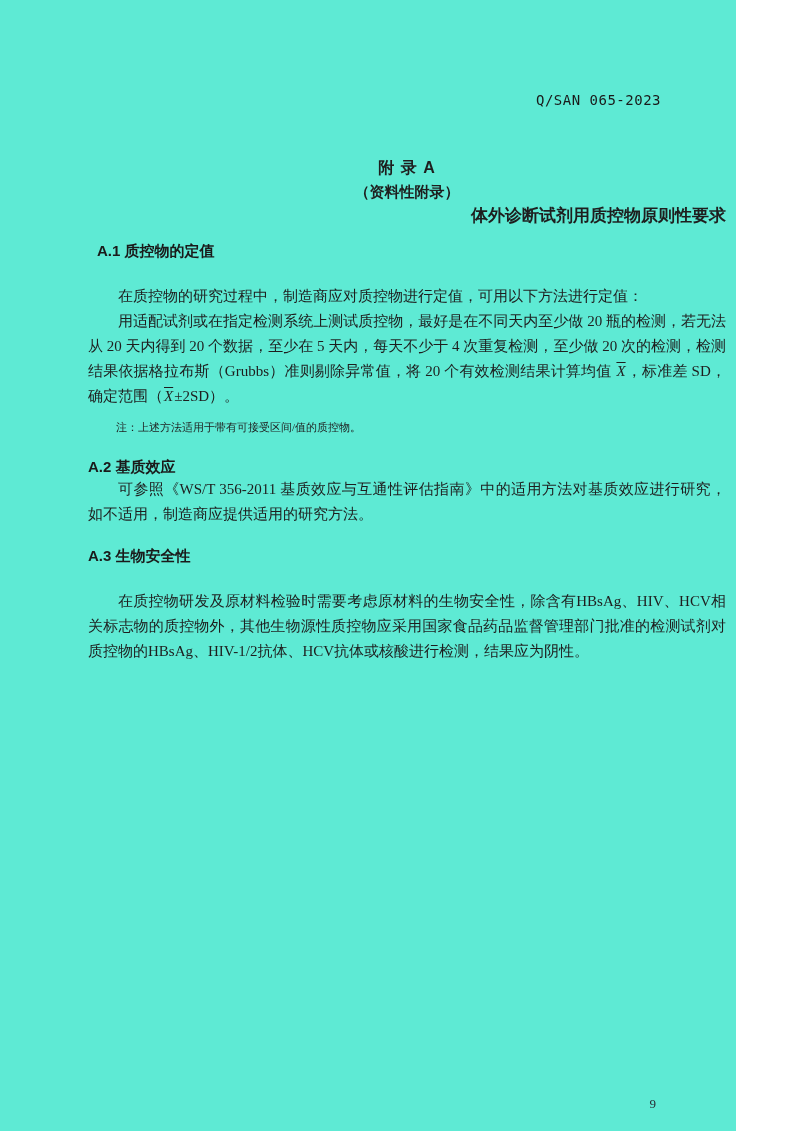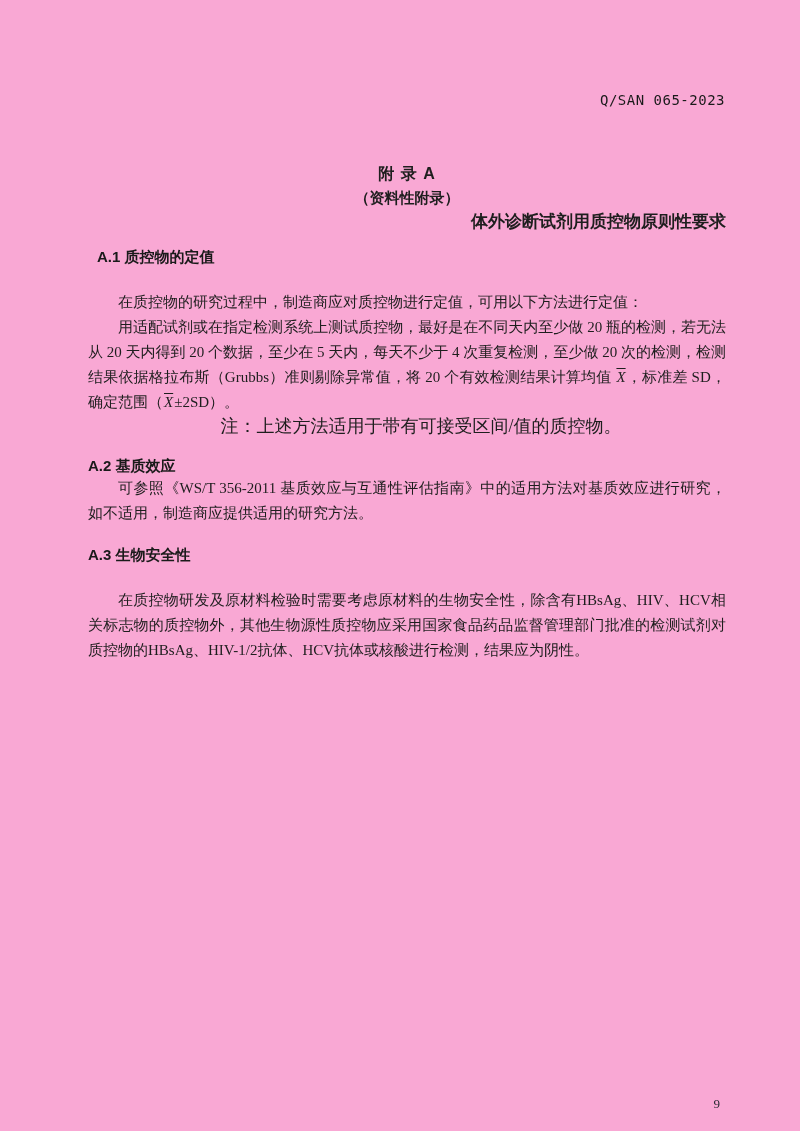--- a/index.html
+++ b/index.html
@@ -1,37 +1,37 @@
 <!DOCTYPE html>
 <html><head>
 <meta charset="utf-8">
 <style>
   * { margin: 0; padding: 0; box-sizing: border-box; }
   html, body { background: #ffffff; }
   .page {
     position: relative;
-    width: 800px;
+    width: 736px;
     height: 1131px;
-    background: #f9a8d4;
+    background: #5eead4;
     color: #1e1e1e;
     font-family: "Liberation Serif", "DejaVu Serif", serif;
     overflow: hidden;
   }
   .doc-header {
     position: absolute;
     top: 92px;
     right: 75px;
     font-family: "DejaVu Sans Mono", "Liberation Mono", monospace;
     font-size: 14px;
     letter-spacing: 0.5px;
     color: #1a1a1a;
   }
   .content {
     position: absolute;
-    top: 162px;
+    top: 156px;
     left: 88px;
     width: 638px;
   }
   .title-block { text-align: center; }
   .title-l1 {
     font-family: "Liberation Sans", "DejaVu Sans", sans-serif;
     font-weight: bold;
     font-size: 16px;
     line-height: 24px;
     letter-spacing: 1px;
@@ -67,25 +67,25 @@
     color: #1e1e1e;
   }
   .after-heading { margin-top: 23px; }
   .xbar {
     font-style: italic;
     text-decoration: overline;
     font-family: "Liberation Serif", serif;
     padding: 0 1px;
   }
   .note-block {
+    margin-top: 7px;
     margin-left: 28px;
-    font-size: 18px;
+    font-size: 11px;
     line-height: 22px;
     color: #1e1e1e;
-    text-align: center;
   }
   .note-label { font-weight: normal; }
   .note-line2 { margin-left: 25px; }
   .page-number {
     position: absolute;
     top: 1096px;
     right: 80px;
     font-size: 13px;
     color: #2a2a33;
   }

